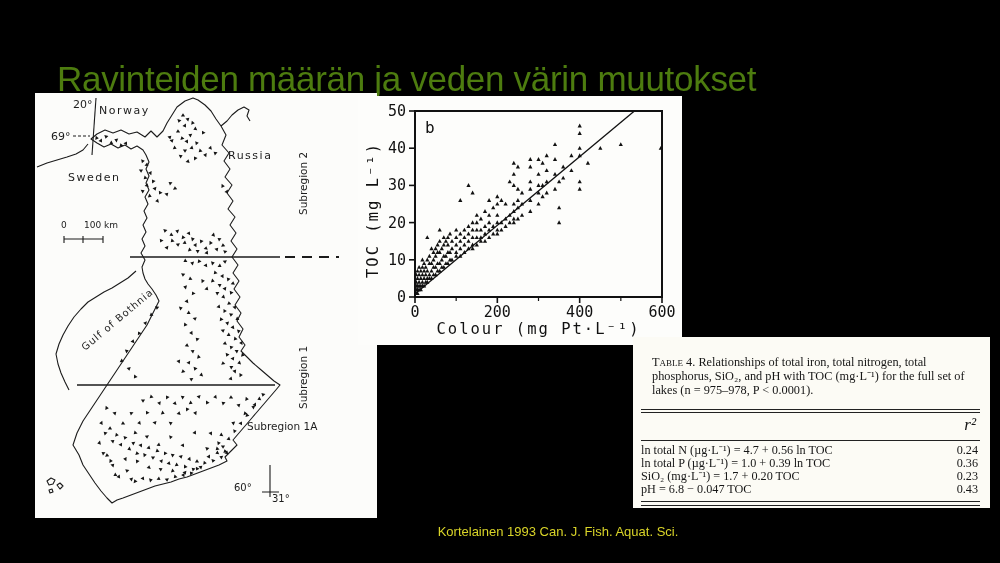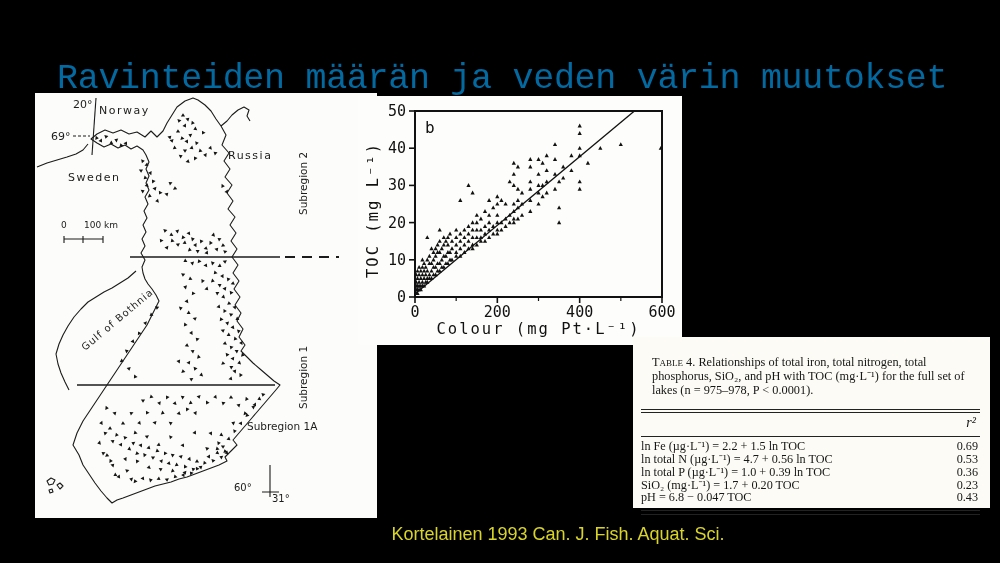--- a/index.html
+++ b/index.html
@@ -9,36 +9,36 @@
          letter-spacing:-0.3px;white-space:nowrap;}
   .panel{position:absolute;box-sizing:border-box;}
   #map-panel{left:35px;top:93px;width:342px;height:425px;background:#fcfcfa;}
   #scatter-panel{left:358px;top:96px;width:324px;height:249px;background:#fdfdfb;}
   #table-panel{left:633px;top:337px;width:357px;height:171px;background:#fcfbf5;
          color:#161616;font-family:"Liberation Serif",serif;padding:8px 10px 0 8px;}
   #table-panel .caption{margin:11px;font-size:12.3px;line-height:1.13;}
   .smallcaps{font-variant:small-caps;}
   .rule{border-top:1.2px solid #222;height:0;margin-top:2px;}
   .rule.double{border-bottom:1.2px solid #222;height:2.2px;}
-  .r2-header{text-align:right;font-size:14px;padding:2px 4px 3px 0;}
+  .r2-header{text-align:right;font-size:17px;padding:2px 4px 3px 0;}
   .r2-header span{font-style:italic;}
   .trow{display:flex;justify-content:space-between;font-size:12.2px;line-height:12.9px;}
   .trow .val{padding-right:2px;}
   #table-rows{padding:3px 0 4px 0;}
   .citation{position:absolute;left:558px;top:524px;transform:translateX(-50%);
-         font-size:18px;white-space:nowrap;}
+         font-size:13px;white-space:nowrap;}
   svg text{font-family:"DejaVu Sans",sans-serif;}
   svg .mono{font-family:"DejaVu Sans Mono",monospace;}
 </style>
 </head>
 <body>
 
 <div id="slide">
 
-  <h1 class="slide-title" style="color: #0369a1; font-family: Liberation Mono, monospace;">Ravinteiden määrän ja veden värin muutokset</h1>
+  <h1 class="slide-title" style="color: #4d7c0f;">Ravinteiden määrän ja veden värin muutokset</h1>
 
   <div id="map-panel" class="panel">
     <svg id="map-svg" width="306" height="425" viewBox="0 0 306 425">
       <g fill="none" stroke="#1b1b1b" stroke-width="1.1" stroke-linejoin="round">
         <path d="M56,46 L62,41 70,37 78,40 86,37 94,41 102,39 110,44
           116,38 122,44 128,38 132,30 137,22 142,14 150,8 158,5 163,7 170,12 176,18 181,26 186,33
           191,42 187,52 194,60 189,68 195,76 190,84 197,92 192,100 198,108 193,116 200,124 195,132
           201,140 196,148 202,156 197,164 203,172 198,180 204,188 199,196 205,204 200,212 206,220
           202,228 208,236 204,244 210,252 206,258 212,264 218,270 225,276 232,282 239,288 245,292
           240,298 234,305 228,312 222,319 216,326 210,333 204,340 198,347 202,352 196,358 190,364 192,368
@@ -560,26 +560,22 @@
   </div>
 
   <div id="table-panel" class="panel">
     <p class="caption"><span class="smallcaps">Table 4.</span>
       <span>Relationships of total iron, total nitrogen, total phosphorus, SiO₂, and pH with TOC (mg·L⁻¹) for the full set of lakes (n = 975–978, P &lt; 0.0001).</span></p>
     <div class="rule double"></div>
     <div class="r2-header"><span>r²</span></div>
     <div class="rule"></div>
     <div id="table-rows">
         <div class="trow">
-          <span class="eq">ln Fe (µg·L⁻¹) = 2.2 + 1.5 ln TOC</span>
-          <span class="val">0.69</span>
-        </div>
-        <div class="trow">
           <span class="eq">ln total N (µg·L⁻¹) = 4.7 + 0.56 ln TOC</span>
-          <span class="val">0.53</span>
+          <span class="val">0.24</span>
         </div>
         <div class="trow">
           <span class="eq">ln total P (µg·L⁻¹) = 1.0 + 0.39 ln TOC</span>
           <span class="val">0.36</span>
         </div>
         <div class="trow">
           <span class="eq">SiO₂ (mg·L⁻¹) = 1.7 + 0.20 TOC</span>
           <span class="val">0.23</span>
         </div>
         <div class="trow">

